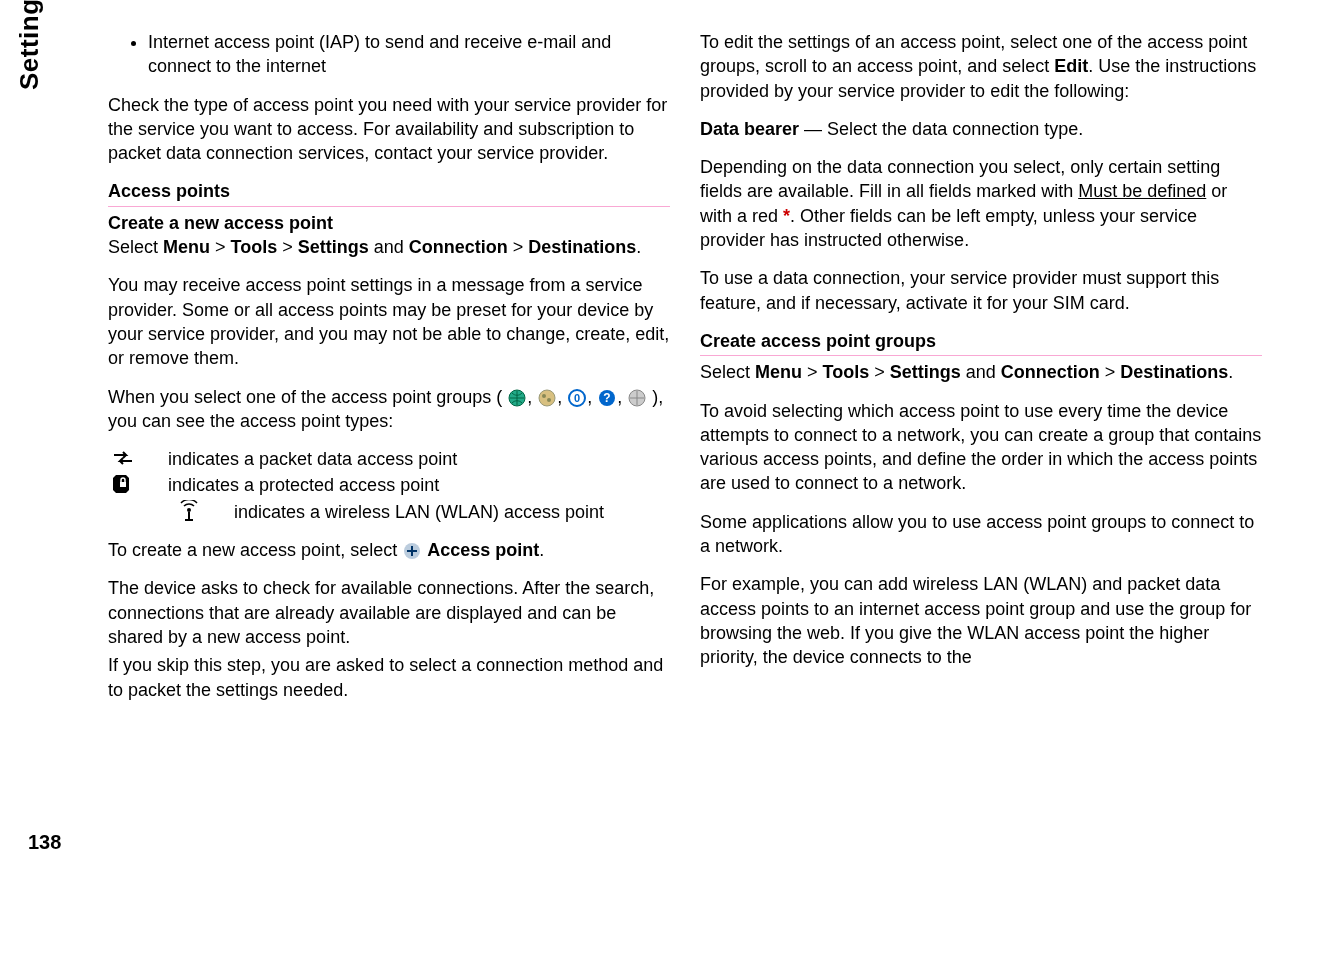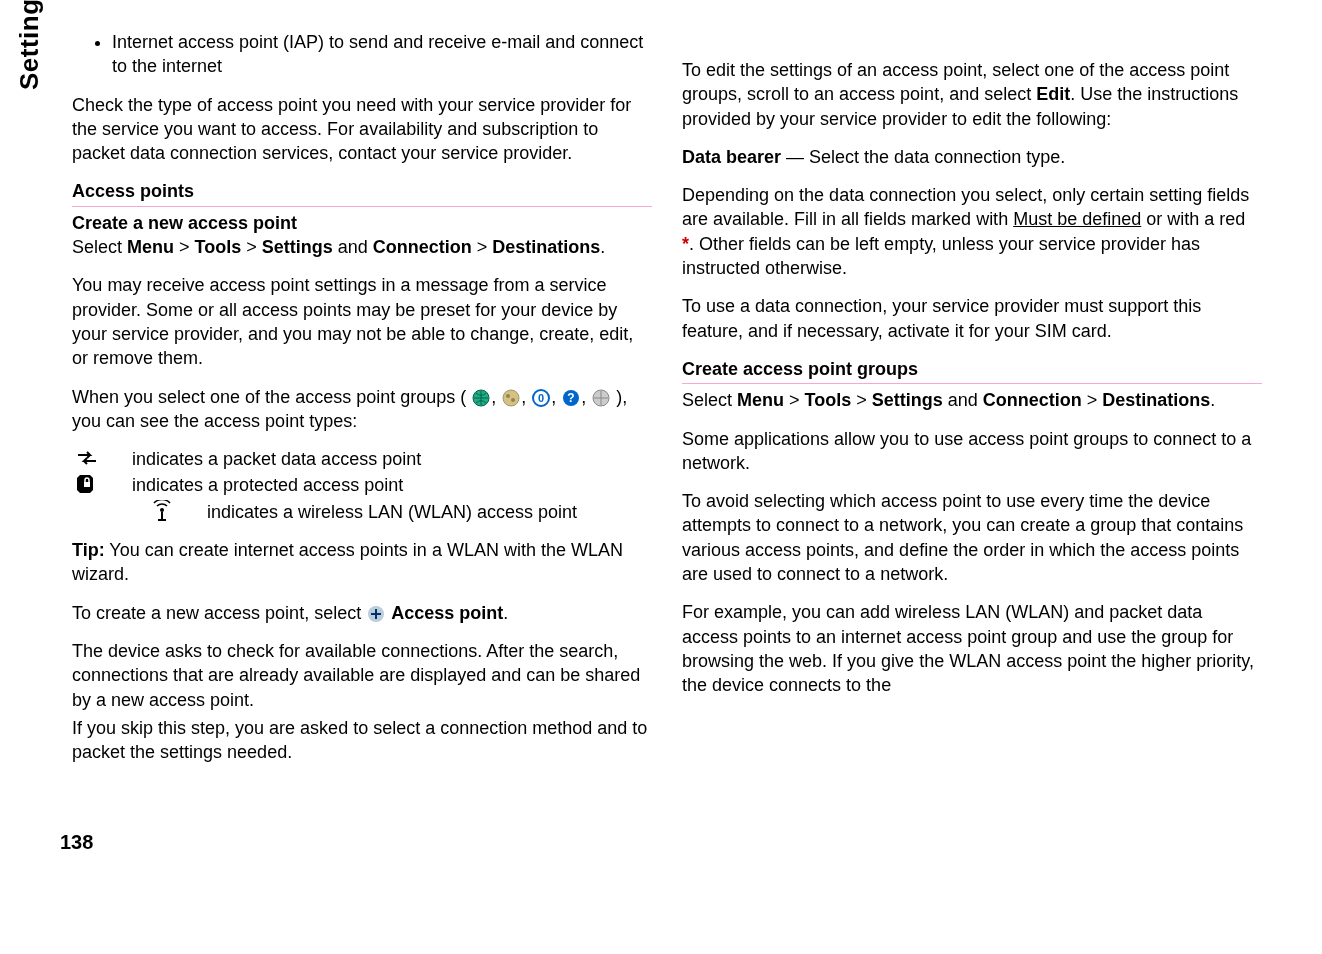--- a/index.html
+++ b/index.html
@@ -19,30 +19,30 @@
     left: 14px;
     top: 90px;
     transform: rotate(-90deg);
     transform-origin: left top;
     font-weight: bold;
     font-size: 26px;
     letter-spacing: 0.5px;
   }
   .page-number {
     position: absolute;
-    left: 60px;
+    left: 28px;
     bottom: 100px;
     font-weight: bold;
     font-size: 20px;
   }
   .columns {
     display: flex;
     flex-direction: row;
     gap: 30px;
-    padding: 30px 60px 30px 72px;
+    padding: 30px 60px 30px 108px;
     height: 100%;
     box-sizing: border-box;
   }
   .col {
     flex: 1;
     line-height: 1.35;
   }
   .para { margin: 0 0 14px 0; }
   .bold { font-weight: bold; }
   .section-head {
@@ -167,59 +167,56 @@
         <svg width="22" height="22">
             <path d="M11 20 v-8" stroke="#000" stroke-width="2"></path>
             <circle cx="11" cy="10" r="2" fill="#000"></circle>
             <path d="M6 6 a7 7 0 0 1 10 0 M3 3 a11 11 0 0 1 16 0" stroke="#000" stroke-width="1.5" fill="none"></path>
             <path d="M7 20 h8" stroke="#000" stroke-width="2"></path>
           </svg>
       </span>
       <span>indicates a wireless LAN (WLAN) access point</span>
     </div>
 
-    <p class="para">
-      <span class="bold">Tip:</span><span> You can create internet access points in a WLAN with the WLAN wizard.</span>
-    </p>
 
     <p class="para" style="">
       <span>To create a new access point, select </span>
       <span class="inline-icon">
         <svg width="18" height="18">
             <circle cx="9" cy="9" r="8" fill="#bcd"></circle>
             <path d="M9 4 v10 M4 9 h10" stroke="#036" stroke-width="2"></path>
           </svg>
       </span>
       <span class="bold">Access point</span><span>.</span>
     </p>
 
     <p class="para" style="margin-bottom:4px;">The device asks to check for available connections. After the search, connections that are already available are displayed and can be shared by a new access point.</p>
     <p class="para">If you skip this step, you are asked to select a connection method and to packet the settings needed.</p>
   </div>
 
   <div class="col">
 
-    <p class="para" style="margin-top:28px;">
+    <p class="para" style="">
       <span>To edit the settings of an access point, select one of the access point groups, scroll to an access point, and select </span><span class="bold">Edit</span><span>. Use the instructions provided by your service provider to edit the following:</span>
     </p>
 
     <p class="para">
       <span class="bold">Data bearer</span><span>  — Select the data connection type.</span>
     </p>
 
     <p class="para">
       <span>Depending on the data connection you select, only certain setting fields are available. Fill in all fields marked with </span><span class="underline-bold">Must be defined</span><span> or with a red </span><span class="red-star">*</span><span>. Other fields can be left empty, unless your service provider has instructed otherwise.</span>
     </p>
 
     <p class="para">To use a data connection, your service provider must support this feature, and if necessary, activate it for your SIM card.</p>
 
     <div class="section-head">Create access point groups</div>
 
     <p class="para">
       <span>Select </span><span class="bold">Menu</span><span> &gt; </span><span class="bold">Tools</span><span> &gt; </span><span class="bold">Settings</span><span> and </span><span class="bold">Connection</span><span> &gt; </span><span class="bold">Destinations</span><span>.</span>
     </p>
 
+    <p class="para">To avoid selecting which access point to use every time the device attempts to connect to a network, you can create a group that contains various access points, and define the order in which the access points are used to connect to a network.</p>
     <p class="para">Some applications allow you to use access point groups to connect to a network.</p>
-    <p class="para">To avoid selecting which access point to use every time the device attempts to connect to a network, you can create a group that contains various access points, and define the order in which the access points are used to connect to a network.</p>
     <p class="para">For example, you can add wireless LAN (WLAN) and packet data access points to an internet access point group and use the group for browsing the web. If you give the WLAN access point the higher priority, the device connects to the</p>
   </div>
 
 </div>
 
 </body></html>

